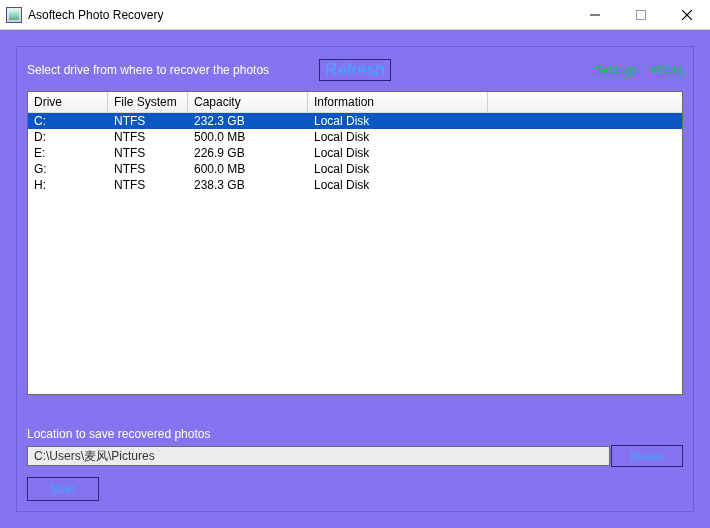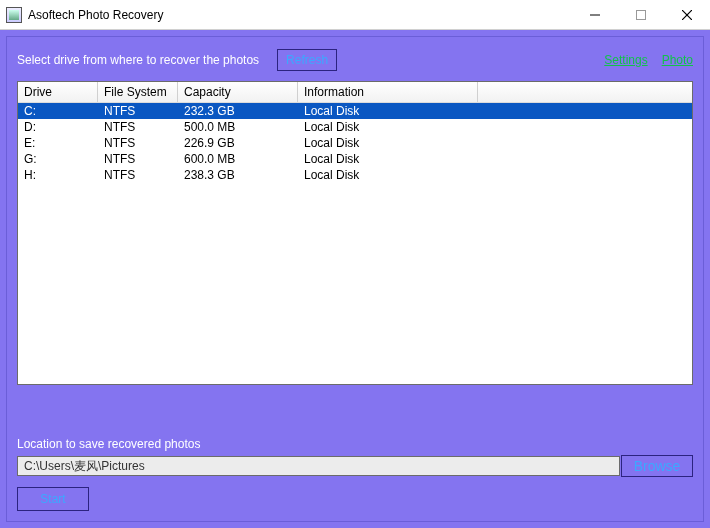--- a/index.html
+++ b/index.html
@@ -38,21 +38,21 @@
     display: flex; align-items: center; justify-content: center;
     color: #000;
   }
   .win-btn.disabled { color: #999; }
   .win-btn svg { width: 10px; height: 10px; }
 
   .client {
     background: #8474f0;
     width: 710px;
     height: 498px;
-    padding: 6px;
+    padding: 16px;
     position: relative;
   }
   .inner {
     border: 1px solid #6b5ed8;
     width: 100%;
     height: 100%;
     padding: 10px 10px 10px 10px;
     position: relative;
   }
   .topbar {
@@ -60,26 +60,26 @@
     align-items: center;
     height: 26px;
     margin-bottom: 8px;
   }
   .instruction {
     color: #fff;
     font-size: 12px;
     flex: 0 0 auto;
   }
   .refresh-btn {
-    margin-left: 18px;
-    width: 60px; height: 22px;
+    margin-left: 50px;
+    width: 72px; height: 22px;
     border: 1px solid #2c2380;
     background: #8474f0;
     color: #3ba9ff;
-    font-size: 12px;
+    font-size: 17px;
     display: flex; align-items: center; justify-content: center;
     cursor: pointer;
   }
   .top-links {
     margin-left: auto;
     display: flex; gap: 14px;
   }
   .top-links span {
     color: #11c24a;
     text-decoration: underline;
@@ -123,21 +123,21 @@
     border: 1px solid #6b6b6b;
     padding: 2px 6px;
     font-size: 12px;
     color: #333;
   }
   .browse-btn {
     width: 72px; height: 22px;
     border: 1px solid #2c2380;
     background: #8474f0;
     color: #3ba9ff;
-    font-size: 14px;
+    font-size: 10px;
     display: flex; align-items: center; justify-content: center;
     cursor: pointer;
   }
   .start-btn {
     margin-top: 10px;
     width: 72px; height: 24px;
     border: 1px solid #2c2380;
     background: #8474f0;
     color: #3ba9ff;
     font-size: 12px;

